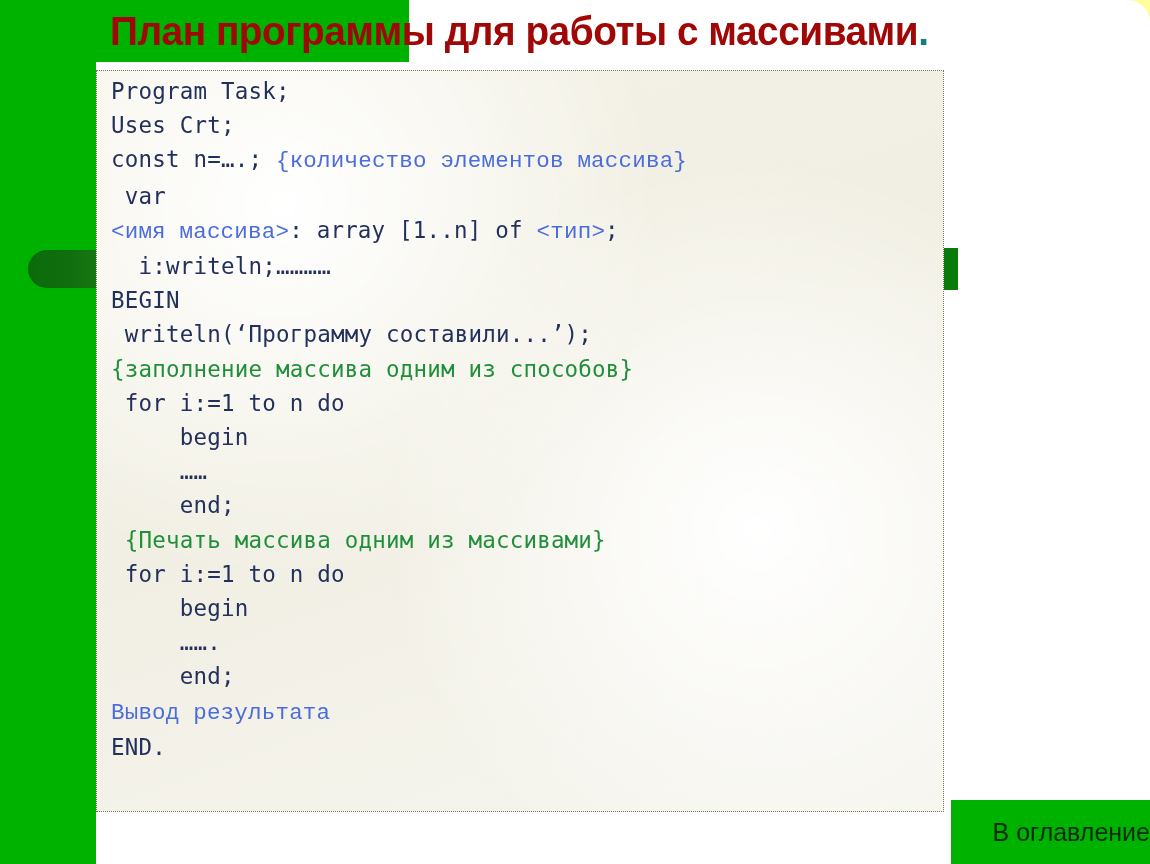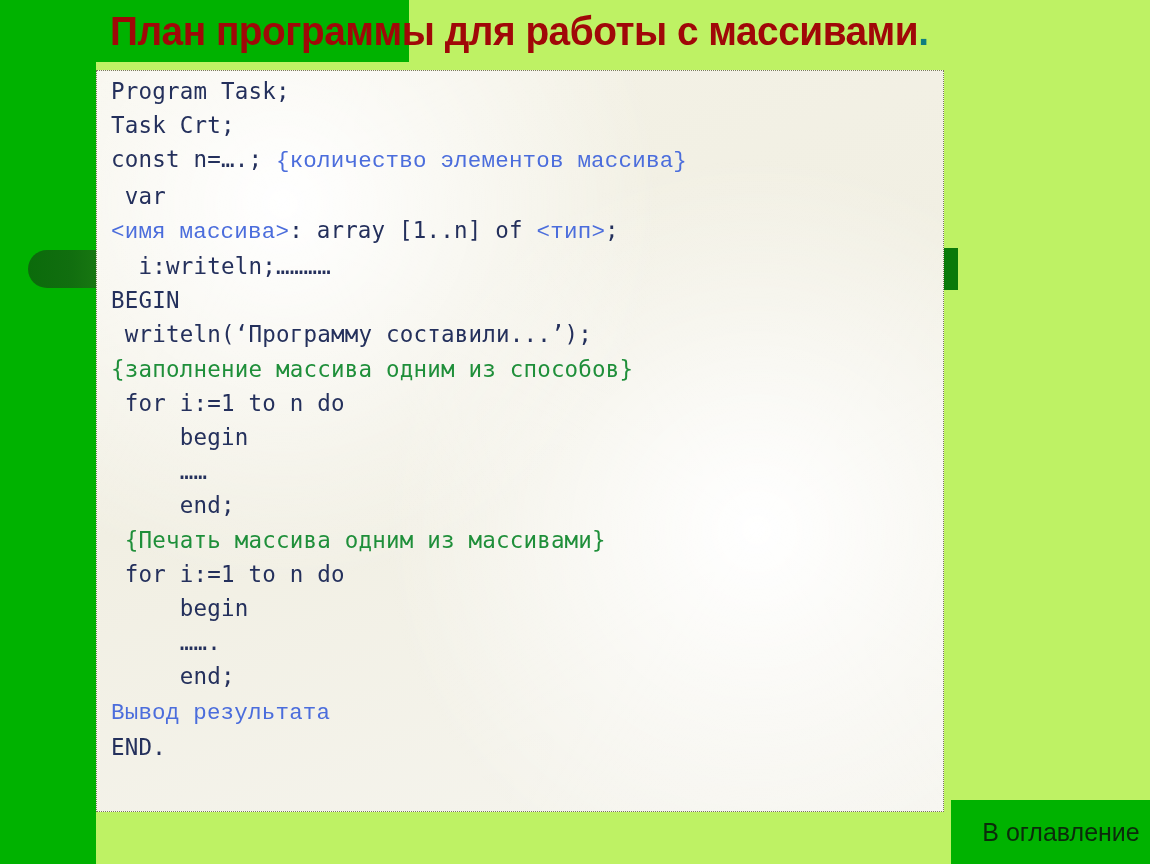--- a/index.html
+++ b/index.html
@@ -13,21 +13,22 @@
     overflow: hidden;
     font-family: "Liberation Sans", sans-serif;
     background: #ffff99;
     position: relative;
   }
 
   
   .slide {
     position: absolute;
     inset: 0;
-    background: #bef264;
+    background: #ffffff;
+    border-radius: 22px;
   }
   .band-left-green {
     position: absolute;
     left: 0;
     top: 0;
     width: 96px;
     height: 864px;
     background: #00b200;
   }
   .band-title-green {
@@ -117,21 +118,21 @@
   
   .toc-button {
     position: absolute;
     left: 951px;
     top: 800px;
     width: 199px;
     height: 64px;
     background: #00b200;
     display: flex;
     align-items: center;
-    justify-content: center;
+    justify-content: flex-end;
     box-sizing: border-box;
     padding-left: 21px;
   }
   .toc-button-label {
     font-family: "Liberation Sans", sans-serif;
     font-size: 25px;
     color: #0b2b0b;
     white-space: nowrap;
   }
 </style>
@@ -146,21 +147,21 @@
   <div class="deco-left-pill"></div>
   <div class="deco-right-tab"></div>
 
   <div class="title-bar">
     <div class="title-text"><span>План программы для работы с массивами</span><span class="title-dot">.</span></div>
   </div>
 
   <div class="code-panel">
     <div class="code-inner" id="code-body">
         <div class="code-line"><span class="c-dark">Program Task;</span></div>
-        <div class="code-line"><span class="c-dark">Task Crt;</span></div>
+        <div class="code-line"><span class="c-dark">Uses Crt;</span></div>
         <div class="code-line"><span class="c-dark">const n=….; </span><span class="c-blue">{количество элементов массива}</span></div>
         <div class="code-line"><span class="c-dark"> var</span></div>
         <div class="code-line"><span class="c-blue">&lt;имя массива&gt;</span><span class="c-dark">: array [1..n] of </span><span class="c-blue">&lt;тип&gt;</span><span class="c-dark">;</span></div>
         <div class="code-line"><span class="c-dark">  i:writeln;…………</span></div>
         <div class="code-line"><span class="c-dark">BEGIN</span></div>
         <div class="code-line"><span class="c-dark"> writeln(‘Программу составили...’);</span></div>
         <div class="code-line"><span class="c-green">{заполнение массива одним из способов}</span></div>
         <div class="code-line"><span class="c-dark"> for i:=1 to n do</span></div>
         <div class="code-line"><span class="c-dark">     begin</span></div>
         <div class="code-line"><span class="c-dark">     ……</span></div>

